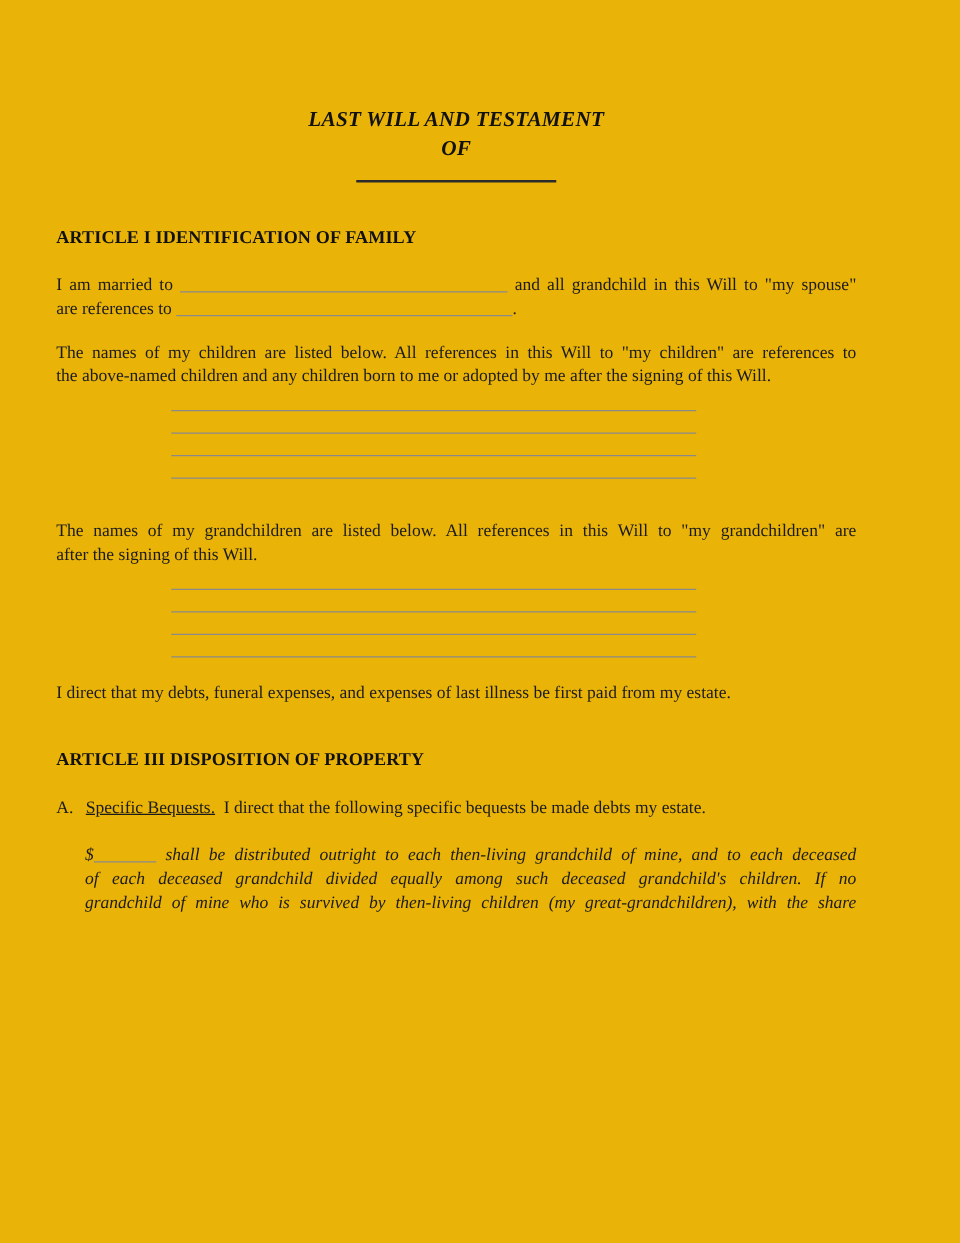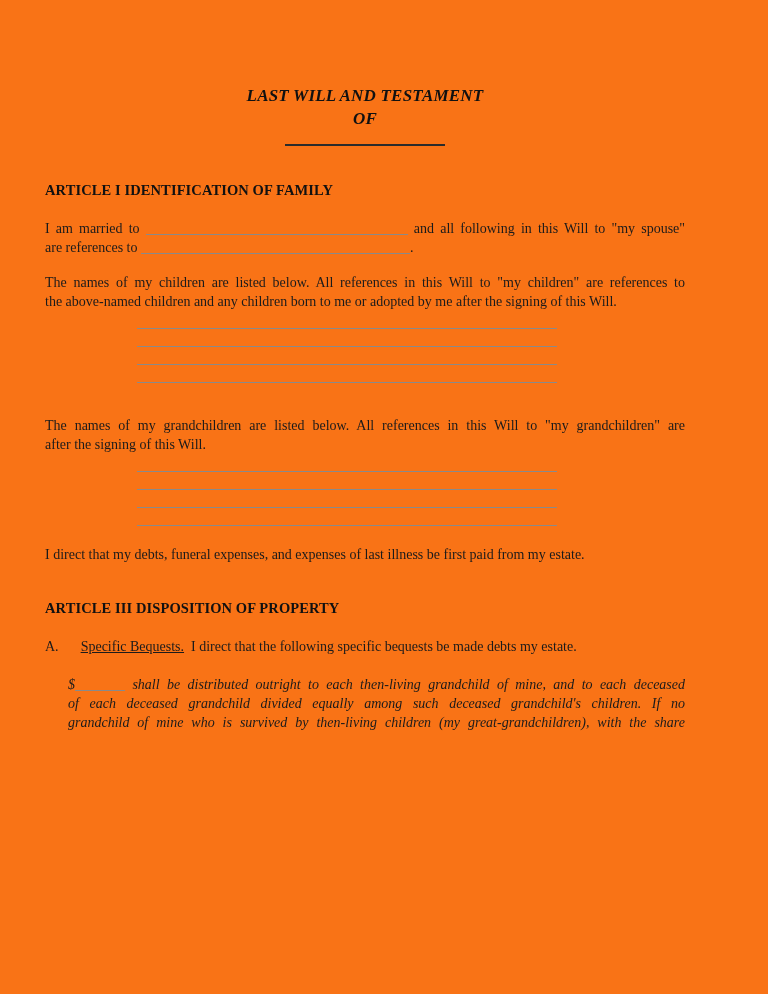--- a/index.html
+++ b/index.html
@@ -4,21 +4,21 @@
 <style>
   html, body {
     margin: 0;
     padding: 0;
     background: #ffffff;
   }
   .page {
     position: relative;
     width: 768px;
     height: 994px;
-    background: #f97316;
+    background: #eab308;
     box-sizing: border-box;
     padding: 84px 83px 0 45px;
     font-family: "Liberation Serif", "DejaVu Serif", serif;
     color: #1b1b1b;
     overflow: hidden;
   }
   .doc-title {
     text-align: center;
     font-weight: bold;
     font-style: italic;
@@ -79,40 +79,40 @@
   .mt-married  { margin-top: 19px; }
   .mt-children { margin-top: 16px; }
   .mt-grand    { margin-top: 33px; }
   .mt-h2       { margin-top: 54px; }
   .mt-debts    { margin-top: 19px; }
   .mt-h3       { margin-top: 35px; }
   .mt-aline    { margin-top: 19px; }
   .mt-bequest  { margin-top: 19px; font-style: italic; }
   .indent-para { margin-left: 23px; }
   .u { text-decoration: underline; }
-  .gap10 { margin-left: 22px; }
+  .gap10 { margin-left: 10px; }
   .gap7  { margin-left: 7px; }
 </style>
 </head>
 <body>
 
 <div class="page">
 
   <div class="doc-title">
     <div>LAST WILL AND TESTAMENT</div>
     <div>OF</div>
   </div>
 
   <div class="name-blank"></div>
 
 
   <h2 class="art-heading mt-h1">ARTICLE I IDENTIFICATION OF FAMILY</h2>
 
   <p class="para mt-married">
-      <span class="jline"><span>I am married to</span> <span class="blank w262"></span> <span>and all following in this Will to "my spouse"</span></span>
+      <span class="jline"><span>I am married to</span> <span class="blank w262"></span> <span>and all grandchild in this Will to "my spouse"</span></span>
       <span class="lline"><span>are references to</span> <span class="blank w269"></span><span>.</span></span>
     </p>
 
   <p class="para mt-children">
       <span class="jline">The names of my children are listed below. All references in this Will to "my children" are references to</span>
       <span class="lline">the above-named children and any children born to me or adopted by me after the signing of this Will.</span>
     </p>
 
   <div class="rule-list">
     <div class="rule"></div>

